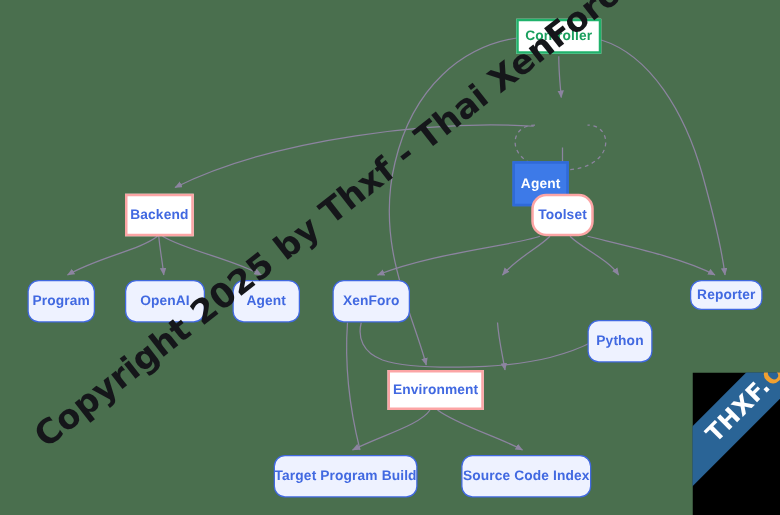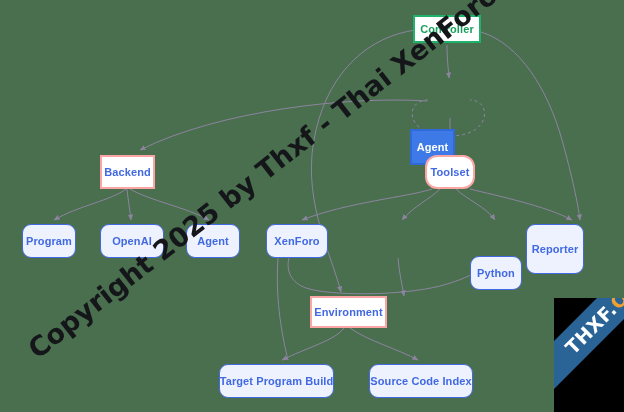--- a/index.html
+++ b/index.html
@@ -186,21 +186,21 @@
 
   <div class="node n-leaf" style="left:100px; top:224px; width:64px; height:34px;">OpenAI</div>
 
   <div class="node n-leaf" style="left:186px; top:224px; width:54px; height:34px;">Agent</div>
 
   <div class="node n-leaf" style="left:266px; top:224px; width:62px; height:34px;">XenForo</div>
 
 
   <div class="node n-leaf" style="left:470px; top:224px; width:52px; height:34px;margin-top:32px;">Python</div>
 
-  <div class="node n-leaf" style="left:526px; top:224px; width:58px; height:50px;">Reporter</div>
+  <div class="node n-leaf" style="left:552px; top:224px; width:58px; height:24px;">Reporter</div>
 
   <div class="node n-plain" style="left:310px; top:296px; width:77px; height:32px;">Environment</div>
 
   <div class="node n-leaf" style="left:369px; top:364px; width:104px; height:34px;">Source Code Index</div>
 
   <div class="node n-leaf" style="left:219px; top:364px; width:115px; height:34px;">Target Program Build</div>
 
   <div id="watermark">
     <div id="wm-text">Copyright 2025 by Thxf - Thai XenForo Community</div>
   </div>

